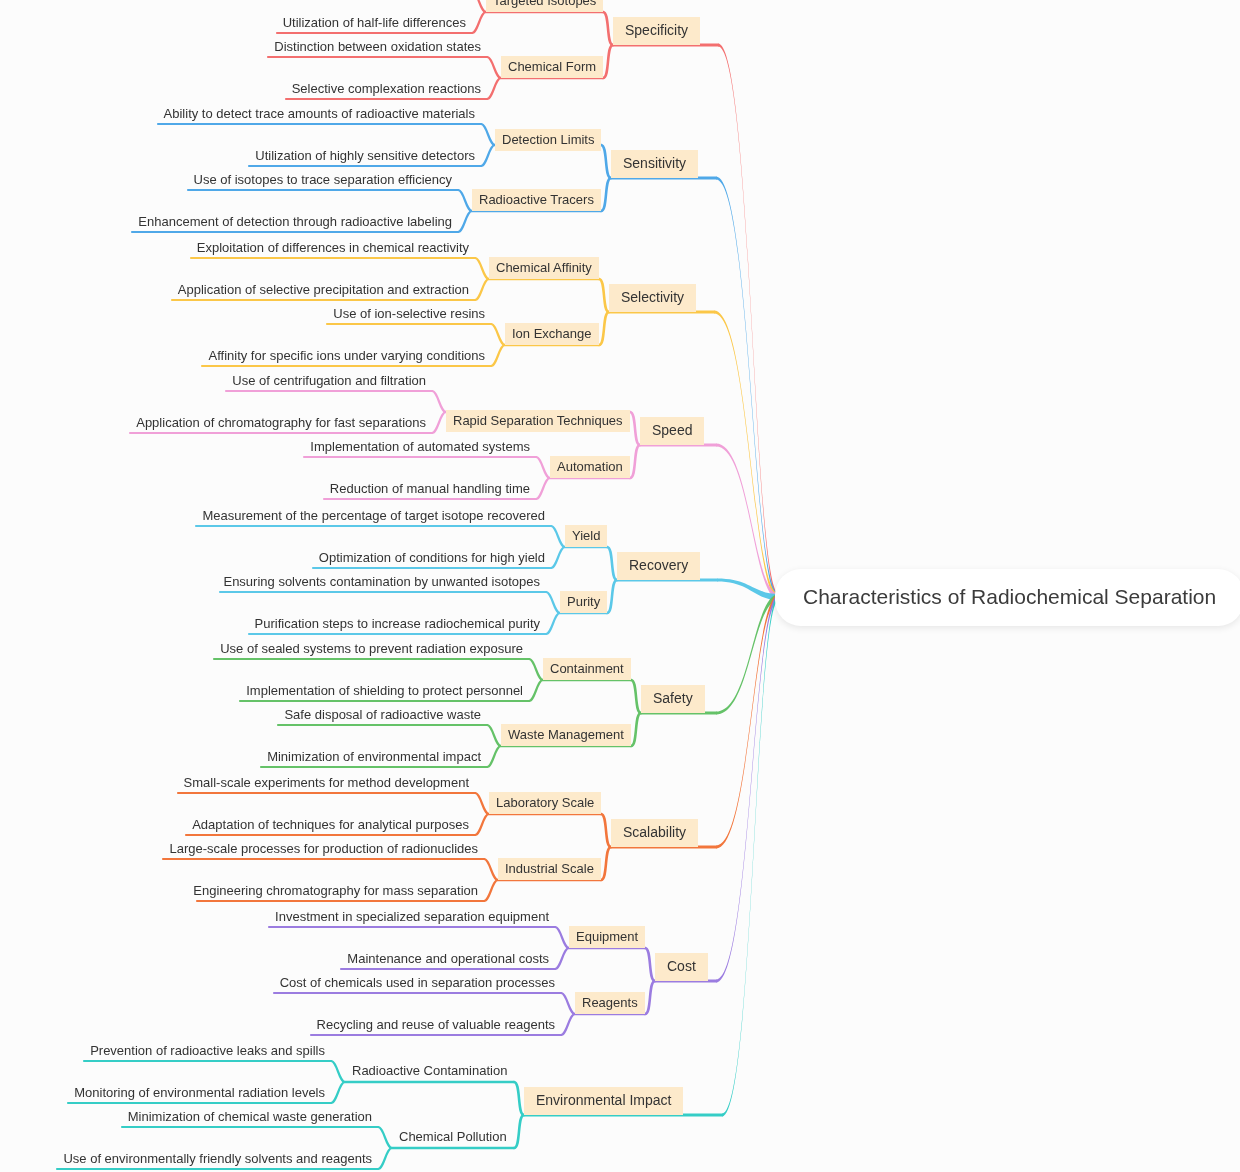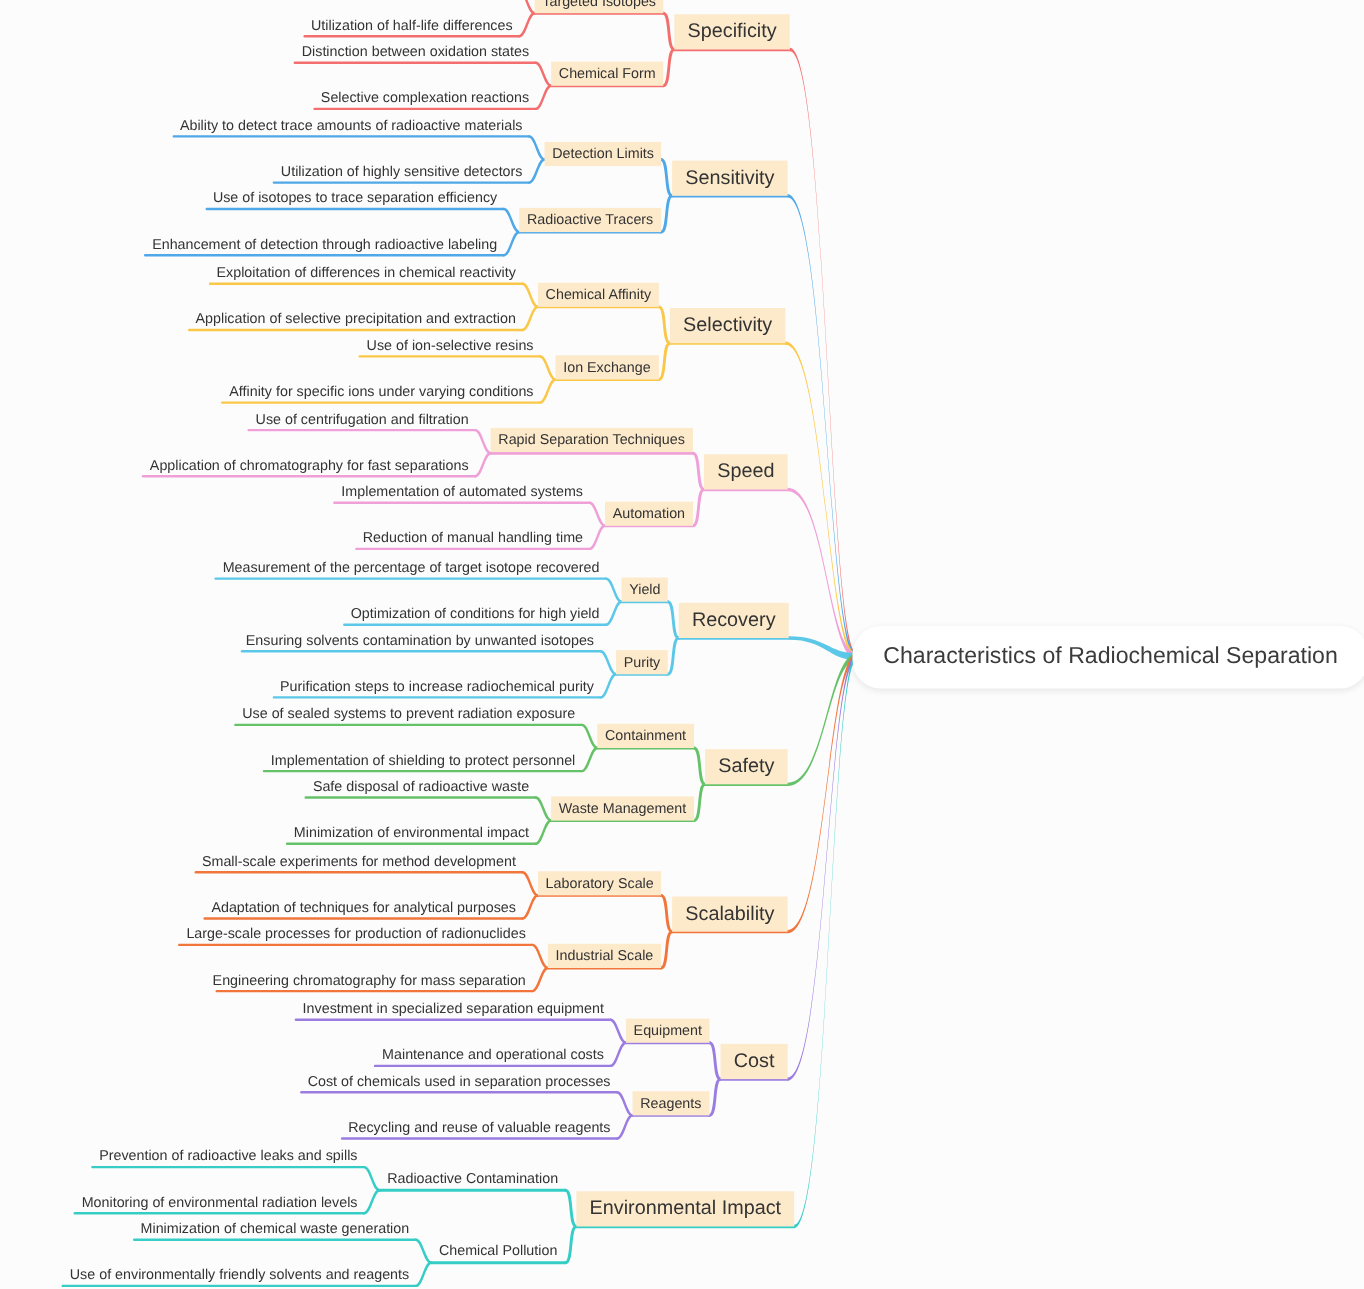--- a/index.html
+++ b/index.html
@@ -27,21 +27,21 @@
     text-align:right;
   }
   .lvl2{
     font-size:13px;
     padding:4px 7px 5px 7px;
     background:#fdeacb;
     transform:translateY(-100%);
   }
   .lvl2.nobg{background:transparent;}
   .lvl1{
-    font-size:18px;
+    font-size:14px;
     padding:6px 12px 8px 12px;
     background:#fdeacb;
     transform:translateY(-100%);
   }
   .root{
     position:absolute;
     font-size:21px;
     color:#3b3b3b;
     background:#ffffff;
     border-radius:26px;
@@ -198,21 +198,21 @@
       <div class="node leaf" style="left: 458px; top: 190px;"><span>Use of isotopes to trace separation efficiency</span></div>
       <div class="node leaf" style="left: 458px; top: 232px;"><span>Enhancement of detection through radioactive labeling</span></div>
       <div class="node lvl1" style="left: 609px; top: 312px;"><span>Selectivity</span></div>
       <div class="node lvl2" style="left: 489px; top: 279px;"><span>Chemical Affinity</span></div>
       <div class="node leaf" style="left: 475px; top: 258px;"><span>Exploitation of differences in chemical reactivity</span></div>
       <div class="node leaf" style="left: 475px; top: 300px;"><span>Application of selective precipitation and extraction</span></div>
       <div class="node lvl2" style="left: 505px; top: 345px;"><span>Ion Exchange</span></div>
       <div class="node leaf" style="left: 491px; top: 324px;"><span>Use of ion-selective resins</span></div>
       <div class="node leaf" style="left: 491px; top: 366px;"><span>Affinity for specific ions under varying conditions</span></div>
       <div class="node lvl1" style="left: 640px; top: 445px;"><span>Speed</span></div>
-      <div class="node lvl2" style="left: 446px; top: 411px;"><span>Rapid Separation Techniques</span></div>
+      <div class="node lvl2" style="left: 446px; top: 432px;"><span>Rapid Separation Techniques</span></div>
       <div class="node leaf" style="left: 432px; top: 391px;"><span>Use of centrifugation and filtration</span></div>
       <div class="node leaf" style="left: 432px; top: 433px;"><span>Application of chromatography for fast separations</span></div>
       <div class="node lvl2" style="left: 550px; top: 478px;"><span>Automation</span></div>
       <div class="node leaf" style="left: 536px; top: 457px;"><span>Implementation of automated systems</span></div>
       <div class="node leaf" style="left: 536px; top: 499px;"><span>Reduction of manual handling time</span></div>
       <div class="node lvl1" style="left: 617px; top: 580px;"><span>Recovery</span></div>
       <div class="node lvl2" style="left: 565px; top: 547px;"><span>Yield</span></div>
       <div class="node leaf" style="left: 551px; top: 526px;"><span>Measurement of the percentage of target isotope recovered</span></div>
       <div class="node leaf" style="left: 551px; top: 568px;"><span>Optimization of conditions for high yield</span></div>
       <div class="node lvl2" style="left: 560px; top: 613px;"><span>Purity</span></div>

